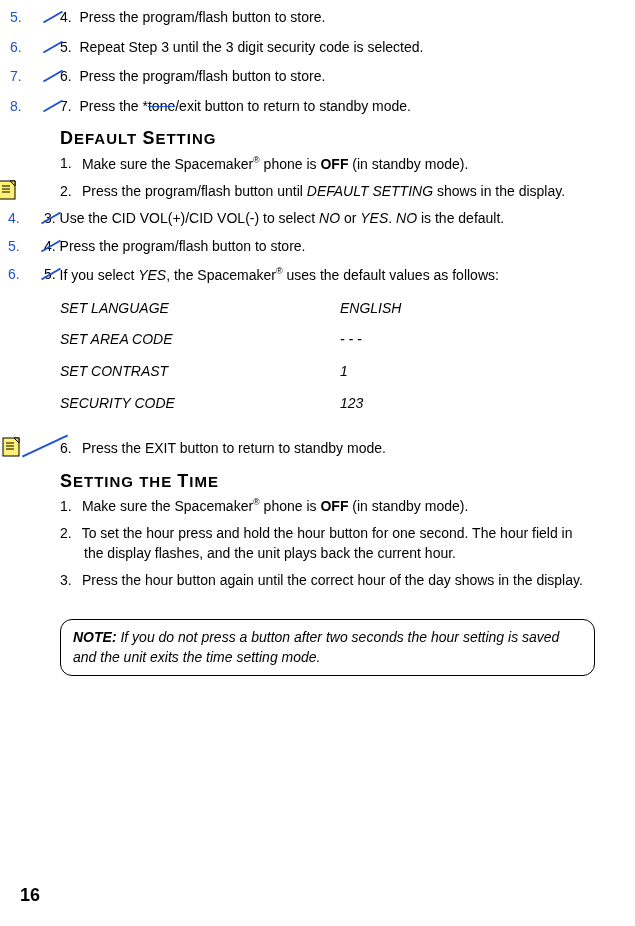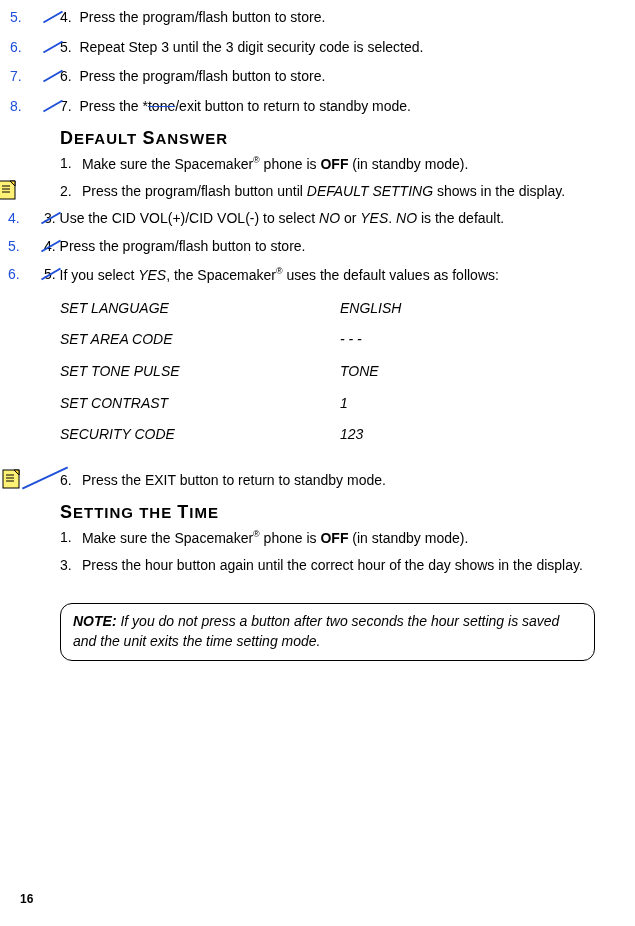--- a/index.html
+++ b/index.html
@@ -104,21 +104,21 @@
       font-style: italic;
     }
     .note-box .ntext {
       font-style: italic;
     }
     .page-num {
       position: absolute;
       bottom: 18px;
       left: 20px;
       font-weight: bold;
-      font-size: 12px;
+      font-size: 18px;
     }
     .inline-strike {
       text-decoration: line-through;
       text-decoration-color: #1e4fd9;
     }
     .long-strike {
       position: absolute;
       left: -40px;
       top: 6px;
       width: 50px;
@@ -157,21 +157,21 @@
   </div>
 
   <div class="numbered-line">
     <span class="edit-num">8.</span>
     <span class="strike-line"></span>
     <span class="num">7.</span>
     &nbsp;<span>Press the *</span><span class="inline-strike">tone</span><span>/exit button to return to standby mode.</span>
   </div>
 
   <div class="heading">
-    <span class="first">D</span><span>EFAULT </span><span class="first">S</span><span>ANSWER</span>
+    <span class="first">D</span><span>EFAULT </span><span class="first">S</span><span>ETTING</span>
   </div>
 
   <div class="sub-item">
     <span class="num">1.</span>
     <span>Make sure the Spacemaker</span><span class="sup">®</span><span> phone is </span><b>OFF</b><span> (in standby mode).</span>
   </div>
 
   <div class="sub-item numbered-line">
     <span class="icon-left note-icon">
       <svg viewBox="0 0 24 24">
@@ -209,24 +209,20 @@
 
   <table class="default-table">
     <tbody>
         <tr>
           <td>SET LANGUAGE</td>
           <td>ENGLISH</td>
         </tr>
     <tr>
           <td>SET AREA CODE</td>
           <td>- - -</td>
-        </tr>
-    <tr>
-          <td>SET TONE PULSE</td>
-          <td>TONE</td>
         </tr>
     <tr>
           <td>SET CONTRAST</td>
           <td>1</td>
         </tr>
     <tr>
           <td>SECURITY CODE</td>
           <td>123</td>
         </tr>
   </tbody>
@@ -250,20 +246,24 @@
 
   <div class="heading">
     <span class="first">S</span><span>ETTING THE </span><span class="first">T</span><span>IME</span>
   </div>
 
   <div class="sub-item">
     <span class="num">1.</span>
     <span>Make sure the Spacemaker</span><span class="sup">®</span><span> phone is </span><b>OFF</b><span> (in standby mode).</span>
   </div>
 
+  <div class="sub-item">
+    <span class="num">2.</span>
+    <span>To set the hour press and hold the hour button for one second. The hour field in the display flashes, and the unit plays back the current hour.</span>
+  </div>
 
   <div class="sub-item">
     <span class="num">3.</span>
     <span>Press the hour button again until the correct hour of the day shows in the display.</span>
   </div>
 
   <div class="note-box">
     <span class="nlabel">NOTE: </span><span class="ntext">If you do not press a button after two seconds the hour setting is saved and the unit exits the time setting mode.</span>
   </div>
 

